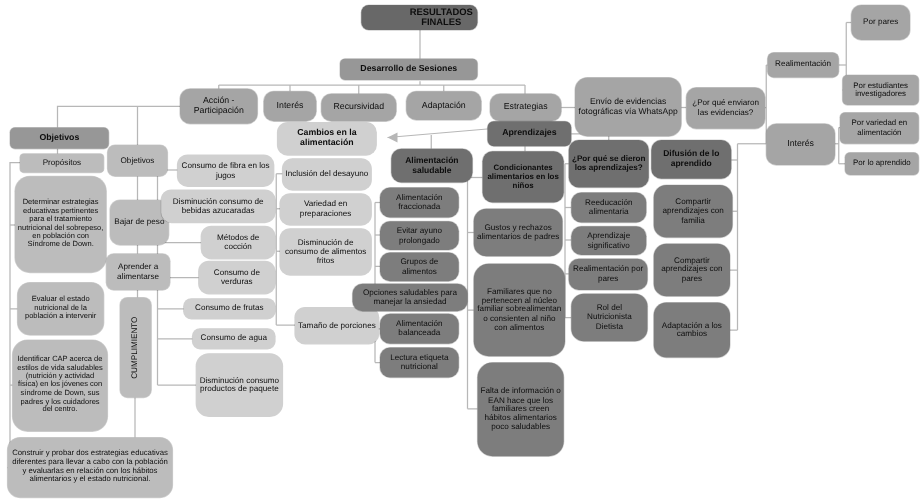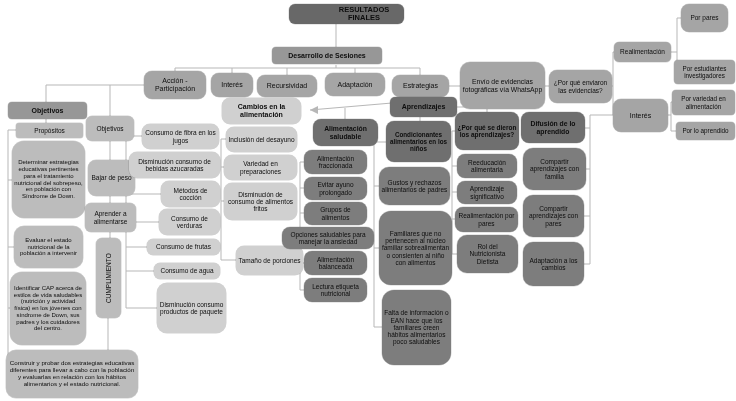--- a/index.html
+++ b/index.html
@@ -96,21 +96,21 @@
       <polyline points="677,18 677,72" fill="none" stroke="#b7b7b7" stroke-width="1"></polyline>
       <polyline points="677,18 681,18" fill="none" stroke="#b7b7b7" stroke-width="1"></polyline>
       <polyline points="677,72 674,72" fill="none" stroke="#b7b7b7" stroke-width="1"></polyline>
       <polyline points="668,115 671,115" fill="none" stroke="#b7b7b7" stroke-width="1"></polyline>
       <polyline points="671,102 671,131" fill="none" stroke="#b7b7b7" stroke-width="1"></polyline>
       <polyline points="671,102 672,102" fill="none" stroke="#b7b7b7" stroke-width="1"></polyline>
       <polyline points="671,131 676,131" fill="none" stroke="#b7b7b7" stroke-width="1"></polyline>
       <polygon points="310,110 318,106 318,114" fill="#b7b7b7"></polygon>
     </svg>
   <div id="nodes">
-      <div class="node darkest bold" style="left: 289px; top: 4px; width: 115px; height: 20px; font-size: 7.5px; border-radius: 6px; padding-left: 37px;">RESULTADOS FINALES</div>
+      <div class="node darkest bold" style="left: 289px; top: 4px; width: 93px; height: 20px; font-size: 7.5px; border-radius: 6px; padding-left: 37px;">RESULTADOS FINALES</div>
       <div class="node med2 bold" style="left: 272px; top: 47px; width: 110px; height: 17px; font-size: 7px; border-radius: 4px;">Desarrollo de Sesiones</div>
       <div class="node med" style="left: 144px; top: 71px; width: 62px; height: 28px; font-size: 7px; border-radius: 8px;">Acción - Participación</div>
       <div class="node med" style="left: 211px; top: 73px; width: 42px; height: 24px; font-size: 7px; border-radius: 8px;">Interés</div>
       <div class="node med" style="left: 257px; top: 75px; width: 60px; height: 22px; font-size: 7px; border-radius: 8px;">Recursividad</div>
       <div class="node med" style="left: 325px; top: 73px; width: 60px; height: 23px; font-size: 7px; border-radius: 8px;">Adaptación</div>
       <div class="node med" style="left: 392px; top: 75px; width: 57px; height: 22px; font-size: 7px; border-radius: 8px;">Estrategias</div>
       <div class="node med" style="left: 460px; top: 62px; width: 85px; height: 47px; font-size: 6.8px; border-radius: 10px;">Envío de evidencias fotográficas vía WhatsApp</div>
       <div class="node med" style="left: 549px; top: 70px; width: 63px; height: 33px; font-size: 6.5px; border-radius: 8px;">¿Por qué enviaron las evidencias?</div>
       <div class="node med" style="left: 614px; top: 42px; width: 57px; height: 20px; font-size: 6.5px; border-radius: 5px;">Realimentación</div>
       <div class="node med" style="left: 681px; top: 4px; width: 47px; height: 28px; font-size: 6.5px; border-radius: 8px;">Por pares</div>

